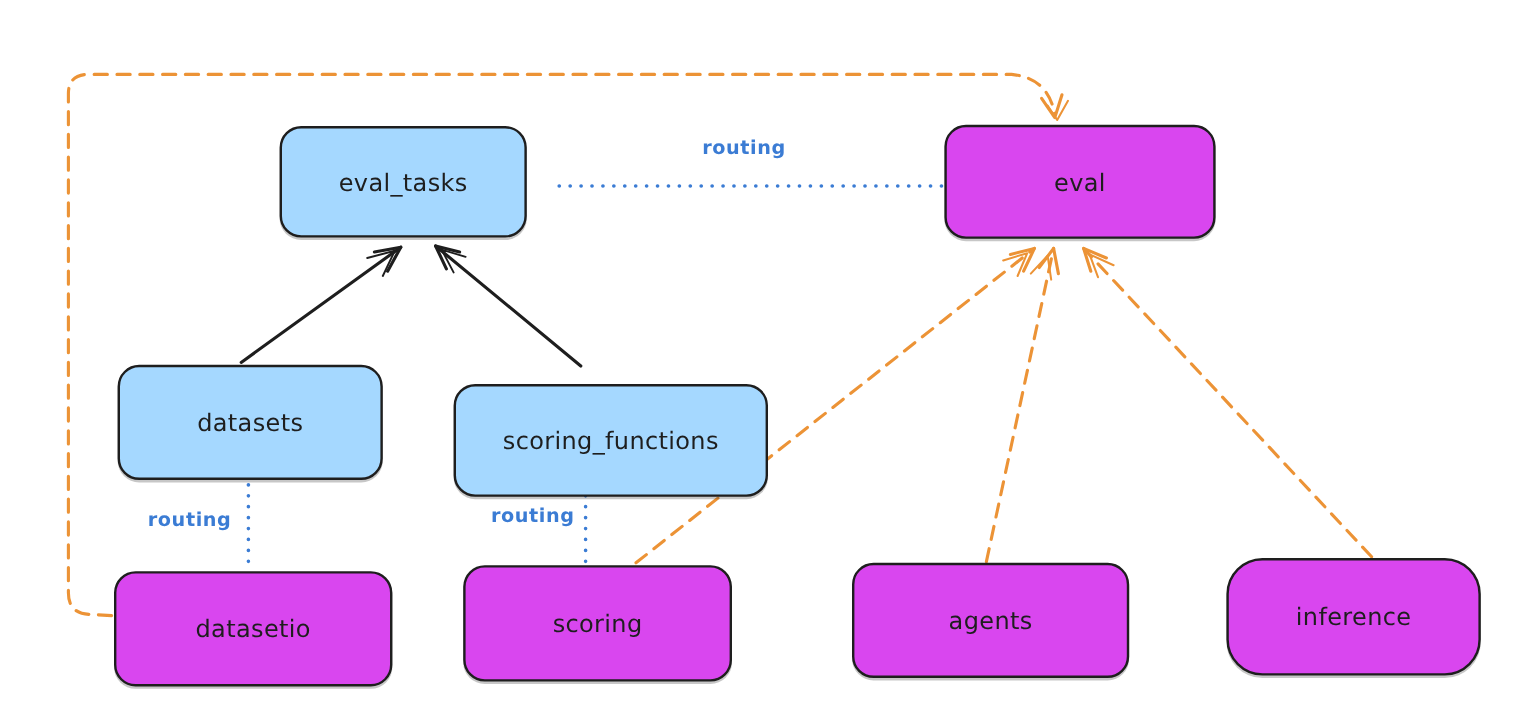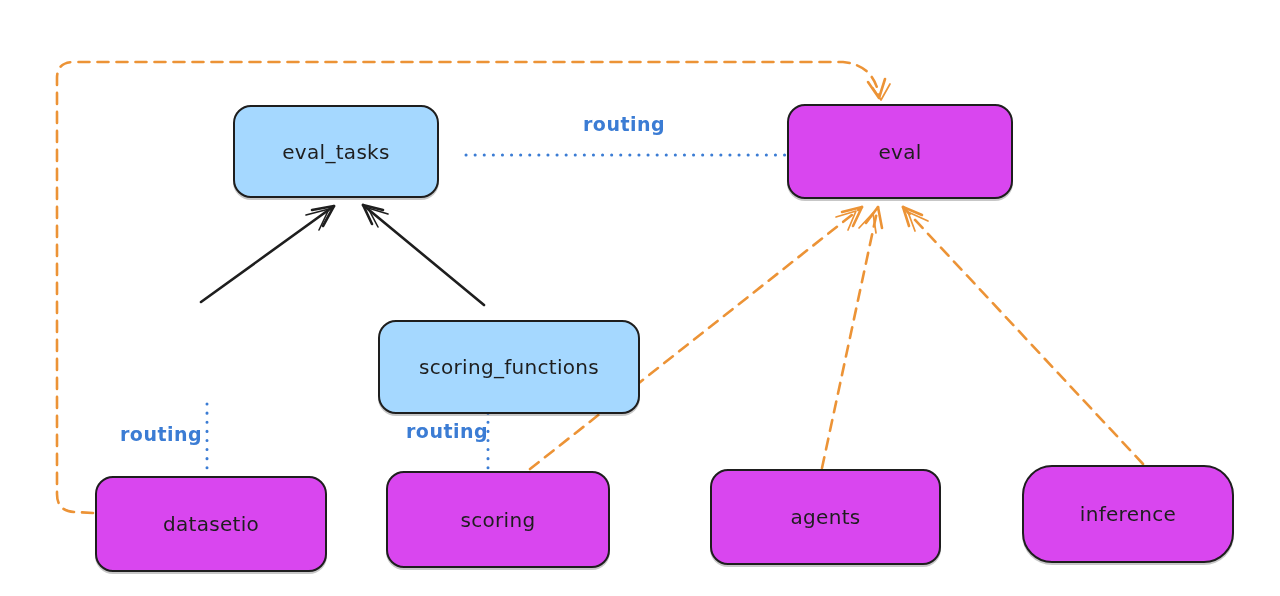--- a/index.html
+++ b/index.html
@@ -24,21 +24,21 @@
   #n-eval-tasks        { left:233px; top:105px; width:206px; height:93px; }
   #n-eval              { left:787px; top:104px; width:226px; height:95px; }
   #n-datasets          { left:98px;  top:304px; width:221px; height:96px; }
   #n-scoring-functions { left:378px; top:320px; width:262px; height:94px; }
   #n-datasetio         { left:95px;  top:476px; width:232px; height:96px; }
   #n-scoring           { left:386px; top:471px; width:224px; height:97px; }
   #n-agents            { left:710px; top:469px; width:231px; height:96px; }
   #n-inference         { left:1022px;top:465px; width:212px; height:98px;border-radius:30px; }
 
   .edge-label {
-    position:absolute; color:#3b7cd4; font-size:19px; font-weight:600;
+    position:absolute; color:#3b7cd4; font-size:16px; font-weight:600;
     letter-spacing:0.5px; text-align:center; white-space:nowrap;
   }
   #lbl-routing-top       { left:583px; top:113px; width:74px; }
   #lbl-routing-datasetio { left:120px; top:423px; width:76px; }
   #lbl-routing-scoring   { left:406px; top:420px; width:76px; }
 
   .stroke-black  { stroke:#1e1e1e; fill:none; stroke-linecap:round; stroke-linejoin:round; }
   .stroke-blue   { stroke:#3b7cd4; fill:none; stroke-linecap:round; }
   .stroke-orange { stroke:#ec9336; fill:none; stroke-linecap:round; stroke-linejoin:round; }
 </style>
@@ -99,20 +99,23 @@
   </svg>
 
   <div class="node node-blue" id="n-eval-tasks">
     <span class="node-label">eval_tasks</span>
   </div>
 
   <div class="node node-green" id="n-eval">
     <span class="node-label">eval</span>
   </div>
 
+  <div class="node node-blue" id="n-datasets">
+    <span class="node-label">datasets</span>
+  </div>
 
   <div class="node node-blue" id="n-scoring-functions">
     <span class="node-label">scoring_functions</span>
   </div>
 
   <div class="node node-green" id="n-datasetio">
     <span class="node-label">datasetio</span>
   </div>
 
   <div class="node node-green" id="n-scoring">

